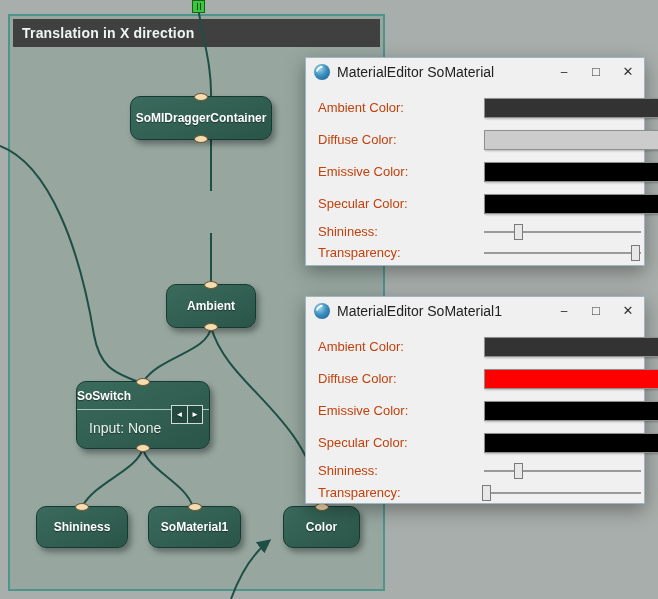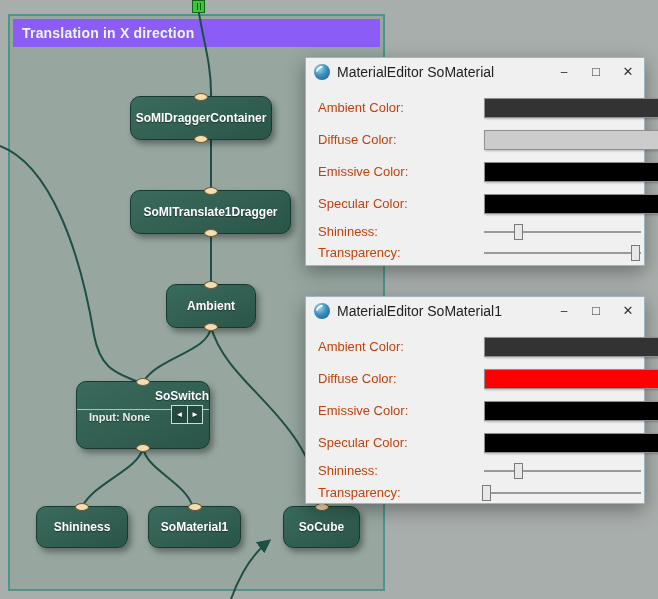--- a/index.html
+++ b/index.html
@@ -4,46 +4,46 @@
 <style>
   *{margin:0;padding:0;box-sizing:border-box}
   html,body{width:658px;height:599px;overflow:hidden;background:#a8aeab;
     font-family:"Liberation Sans",sans-serif;}
   #canvas{position:relative;width:658px;height:599px}
 
   
   .groupbox{position:absolute;left:8px;top:14px;width:377px;height:577px;
     background:#97a7a0;border:2px solid #4d948a;z-index:1}
   .groupheader{position:absolute;left:3px;top:3px;right:3px;height:28px;
-    background:#8b5cf6;color:#eef6f2;font-weight:bold;font-size:14px;
+    background:#404040;color:#eef6f2;font-weight:bold;font-size:14px;
     line-height:28px;padding-left:9px;letter-spacing:.2px}
 
   
   #edges{position:absolute;left:0;top:0;z-index:2}
   .edge{fill:none;stroke:#1e4f45;stroke-width:2}
 
   
   .node{position:absolute;z-index:3;color:#fff;font-size:12px;font-weight:bold;
     background:linear-gradient(155deg,#3a6b5c,#2a5548);
     border:1px solid #163a31;border-radius:10px;
     box-shadow:3px 4px 6px rgba(0,0,0,.38);
     display:flex;align-items:center;justify-content:center;
     text-shadow:0 1px 1px rgba(0,0,0,.45)}
   .port{position:absolute;left:50%;transform:translateX(-50%);width:14px;height:8px;
     background:#f4ddb0;border:1px solid #6e5a38;border-radius:50%;z-index:4}
   .port.top{top:-4px}.port.bottom{bottom:-4px}
 
   
   .switchnode{flex-direction:column;justify-content:flex-start;align-items:stretch}
-  .sw-title{display:block;text-align:right;padding-top:7px;height:27px}
+  .sw-title{display:block;text-align:left;padding-top:7px;height:27px}
   .sw-divider{border-top:1px solid #a9c6bb;width:100%}
   .sw-arrows{position:absolute;right:6px;top:23px;display:flex;border:1px solid #cfdcd3;background:#24493e}
   .sw-btn{width:15px;height:17px;font-size:8px;color:#fff;line-height:17px;text-align:center}
   .sw-btn + .sw-btn{border-left:1px solid #cfdcd3}
-  .sw-input{position:absolute;left:12px;bottom:25px;font-size:11px;font-weight:bold;color:#e9f1ec}
+  .sw-input{position:absolute;left:12px;bottom:12px;font-size:14px;font-weight:normal;color:#e9f1ec}
 
   
   .stub{position:absolute;left:192px;top:0;width:13px;height:13px;z-index:4;
     background:#3dc53d;border:1px solid #156415}
   .stub::before,.stub::after{content:"";position:absolute;top:2px;bottom:2px;width:1px;background:#0c4f0c}
   .stub::before{left:4px}.stub::after{left:7px}
 
   
   .win{position:absolute;width:340px;z-index:10;background:#f0f0f0;
     border:1px solid #9fb6c2;box-shadow:0 6px 18px rgba(0,0,0,.35)}
@@ -92,25 +92,20 @@
   </svg>
 
   <div class="stub"></div>
 
   <div class="node" style="left:130px;top:96px;width:142px;height:44px">
     <span class="port top"></span>
     <span>SoMIDraggerContainer</span>
     <span class="port bottom"></span>
   </div>
 
-  <div class="node" style="left:130px;top:190px;width:161px;height:44px">
-    <span class="port top"></span>
-    <span>SoMITranslate1Dragger</span>
-    <span class="port bottom"></span>
-  </div>
 
   <div class="node" style="left:166px;top:284px;width:90px;height:44px">
     <span class="port top"></span>
     <span>Ambient</span>
     <span class="port bottom"></span>
   </div>
 
   <div class="node switchnode" style="left:76px;top:381px;width:134px;height:68px">
     <span class="port top"></span>
     <span class="sw-title">SoSwitch</span>
@@ -128,21 +123,21 @@
     <span>Shininess</span>
   </div>
 
   <div class="node" style="left:148px;top:506px;width:93px;height:42px">
     <span class="port top"></span>
     <span>SoMaterial1</span>
   </div>
 
   <div class="node" style="left:283px;top:506px;width:77px;height:42px">
     <span class="port top"></span>
-    <span>SoCube</span>
+    <span>Color</span>
   </div>
 
   <div class="win" style="left:305px;top:57px;height:209px">
     <div class="titlebar">
       <span class="wicon"></span>
       <span class="wtitle">MaterialEditor SoMaterial</span>
       <span class="wbtn min">–</span>
       <span class="wbtn max">□</span>
       <span class="wbtn close">✕</span>
     </div>

